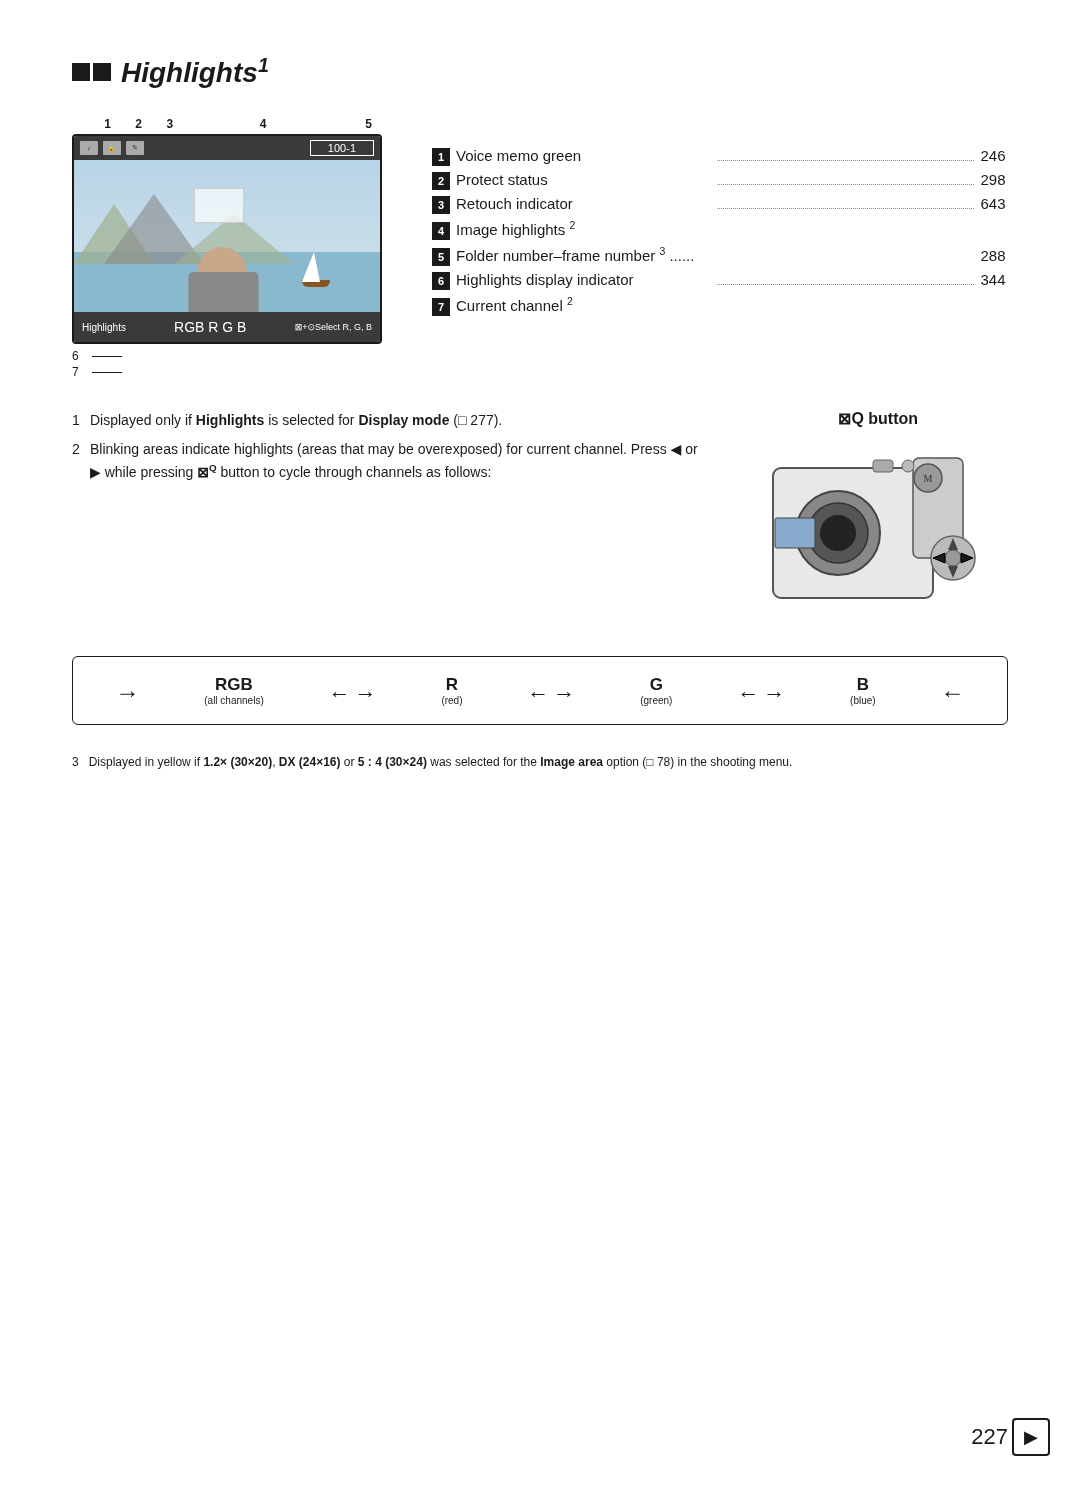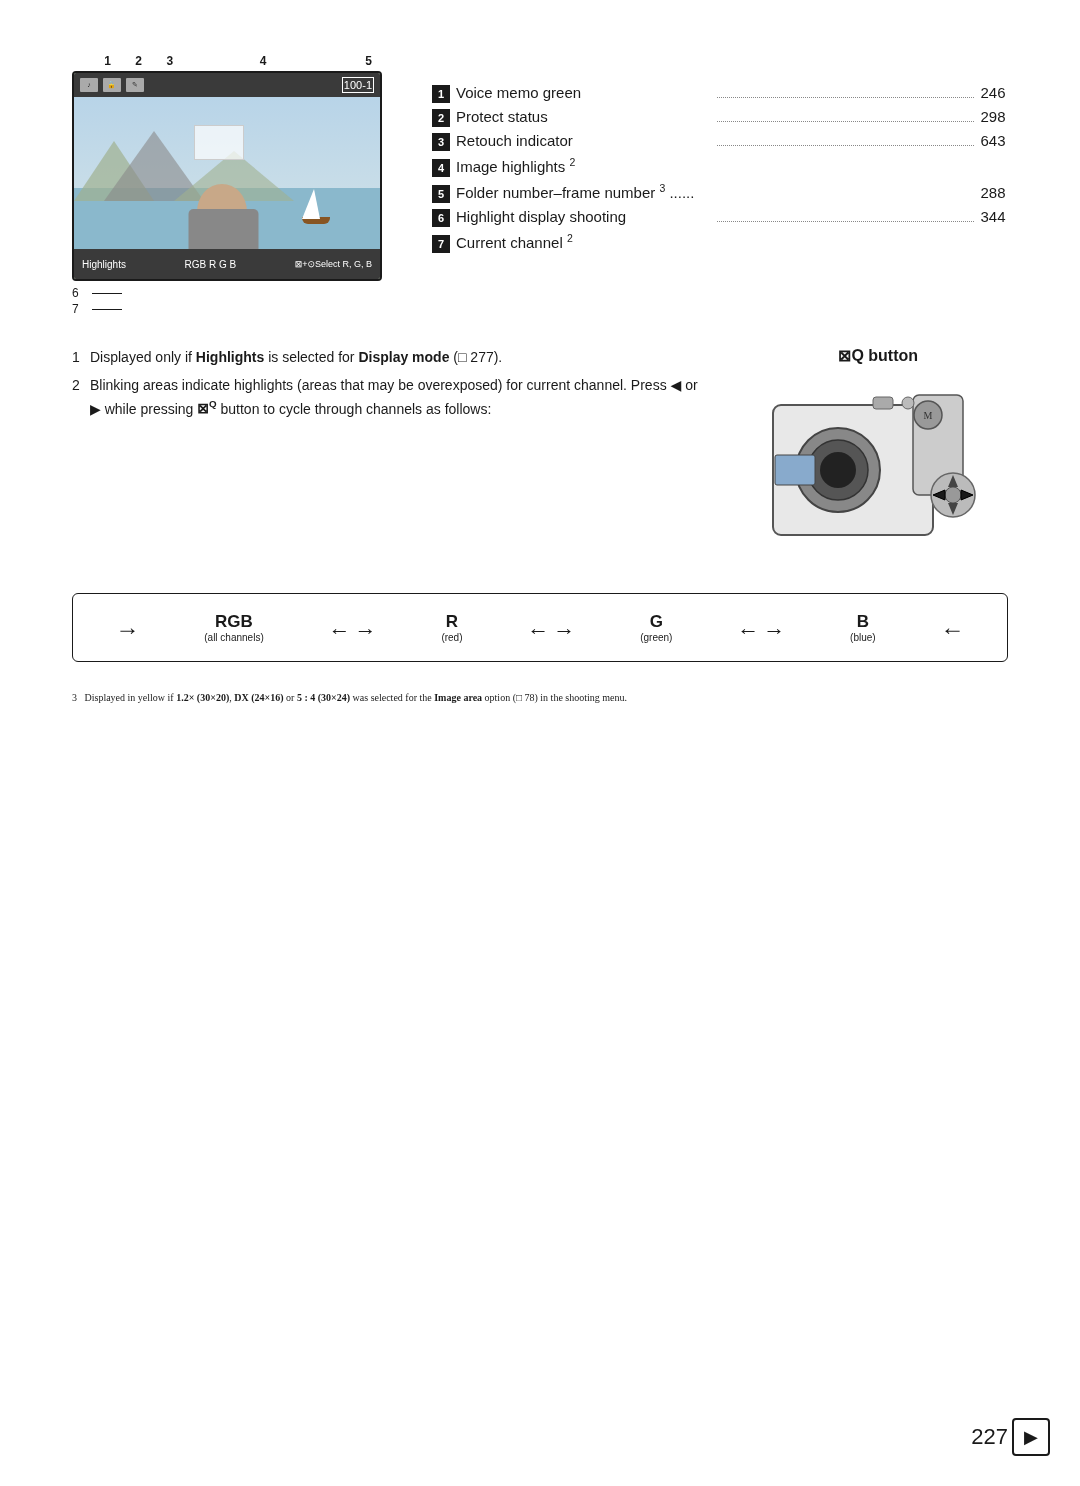--- a/index.html
+++ b/index.html
@@ -93,21 +93,21 @@
       align-items: center;
       justify-content: center;
       font-size: 7px;
       color: #333;
     }
     .lcd-counter {
       color: #fff;
       font-size: 11px;
       font-family: Arial, sans-serif;
       border: 1px solid #fff;
-      padding: 1px 1px;
+      padding: 1px 17px;
     }
 
     
     .lcd-scene {
       position: absolute;
       top: 24px;
       left: 0;
       right: 0;
       bottom: 30px;
     }
@@ -196,21 +196,21 @@
       justify-content: space-between;
       padding: 0 8px;
     }
     .highlights-label {
       color: #fff;
       font-size: 10px;
       font-family: Arial, sans-serif;
     }
     .rgb-label {
       color: #fff;
-      font-size: 10px;
+      font-size: 14px;
       font-family: Arial, sans-serif;
     }
     .select-label {
       color: #fff;
       font-size: 9px;
       font-family: Arial, sans-serif;
     }
 
     
     .items-list {
@@ -296,22 +296,22 @@
     .flow-arrow-wrap {
       display: flex;
       align-items: center;
       gap: 4px;
     }
     .arr-left { font-size: 22px; }
     .arr-right { font-size: 22px; }
 
     
     .footnote-three {
-      font-family: Liberation Serif, serif;
-      font-size: 10px;
+      font-family: Liberation Sans, sans-serif;
+      font-size: 12px;
       line-height: 1.5;
       margin-bottom: 20px;
     }
 
     
     .page-number {
       position: absolute;
       bottom: 36px;
       right: 72px;
       font-size: 22px;
@@ -395,20 +395,29 @@
       font-family: Arial, sans-serif;
       font-size: 14px;
       line-height: 1.6;
     }
   </style>
 </head>
 <body>
 
 <div class="page">
 
+  <div class="page-title">
+    <div class="title-squares">
+      <div class="title-sq"></div>
+      <div class="title-sq"></div>
+    </div>
+    <span class="title-text">
+      <span>Highlights</span><sup>1</sup>
+    </span>
+  </div>
 
   <div class="top-section">
 
     <div class="camera-display">
 
       <div class="top-numbers-row">
         <span class="tn">1</span>
         <span class="tn">2</span>
         <span class="tn">3</span>
         <span class="tn" style="flex:2"></span>
@@ -499,21 +508,21 @@
       </div>
 
       <div class="item-row-flex">
         <span class="item-num">5</span>
         <span class="item-label">Folder number–frame number <sup>3</sup> ......</span>
         <span class="item-page">288</span>
       </div>
 
       <div class="item-row-flex">
         <span class="item-num">6</span>
-        <span class="item-label">Highlight display shooting</span>
+        <span class="item-label">Highlights display indicator</span>
         <span class="dotted-line"></span>
         <span class="item-page">344</span>
       </div>
 
       <div class="item-row-flex">
         <span class="item-num">7</span>
         <span class="item-label">Current channel <sup>2</sup></span>
       </div>
 
     </div>

